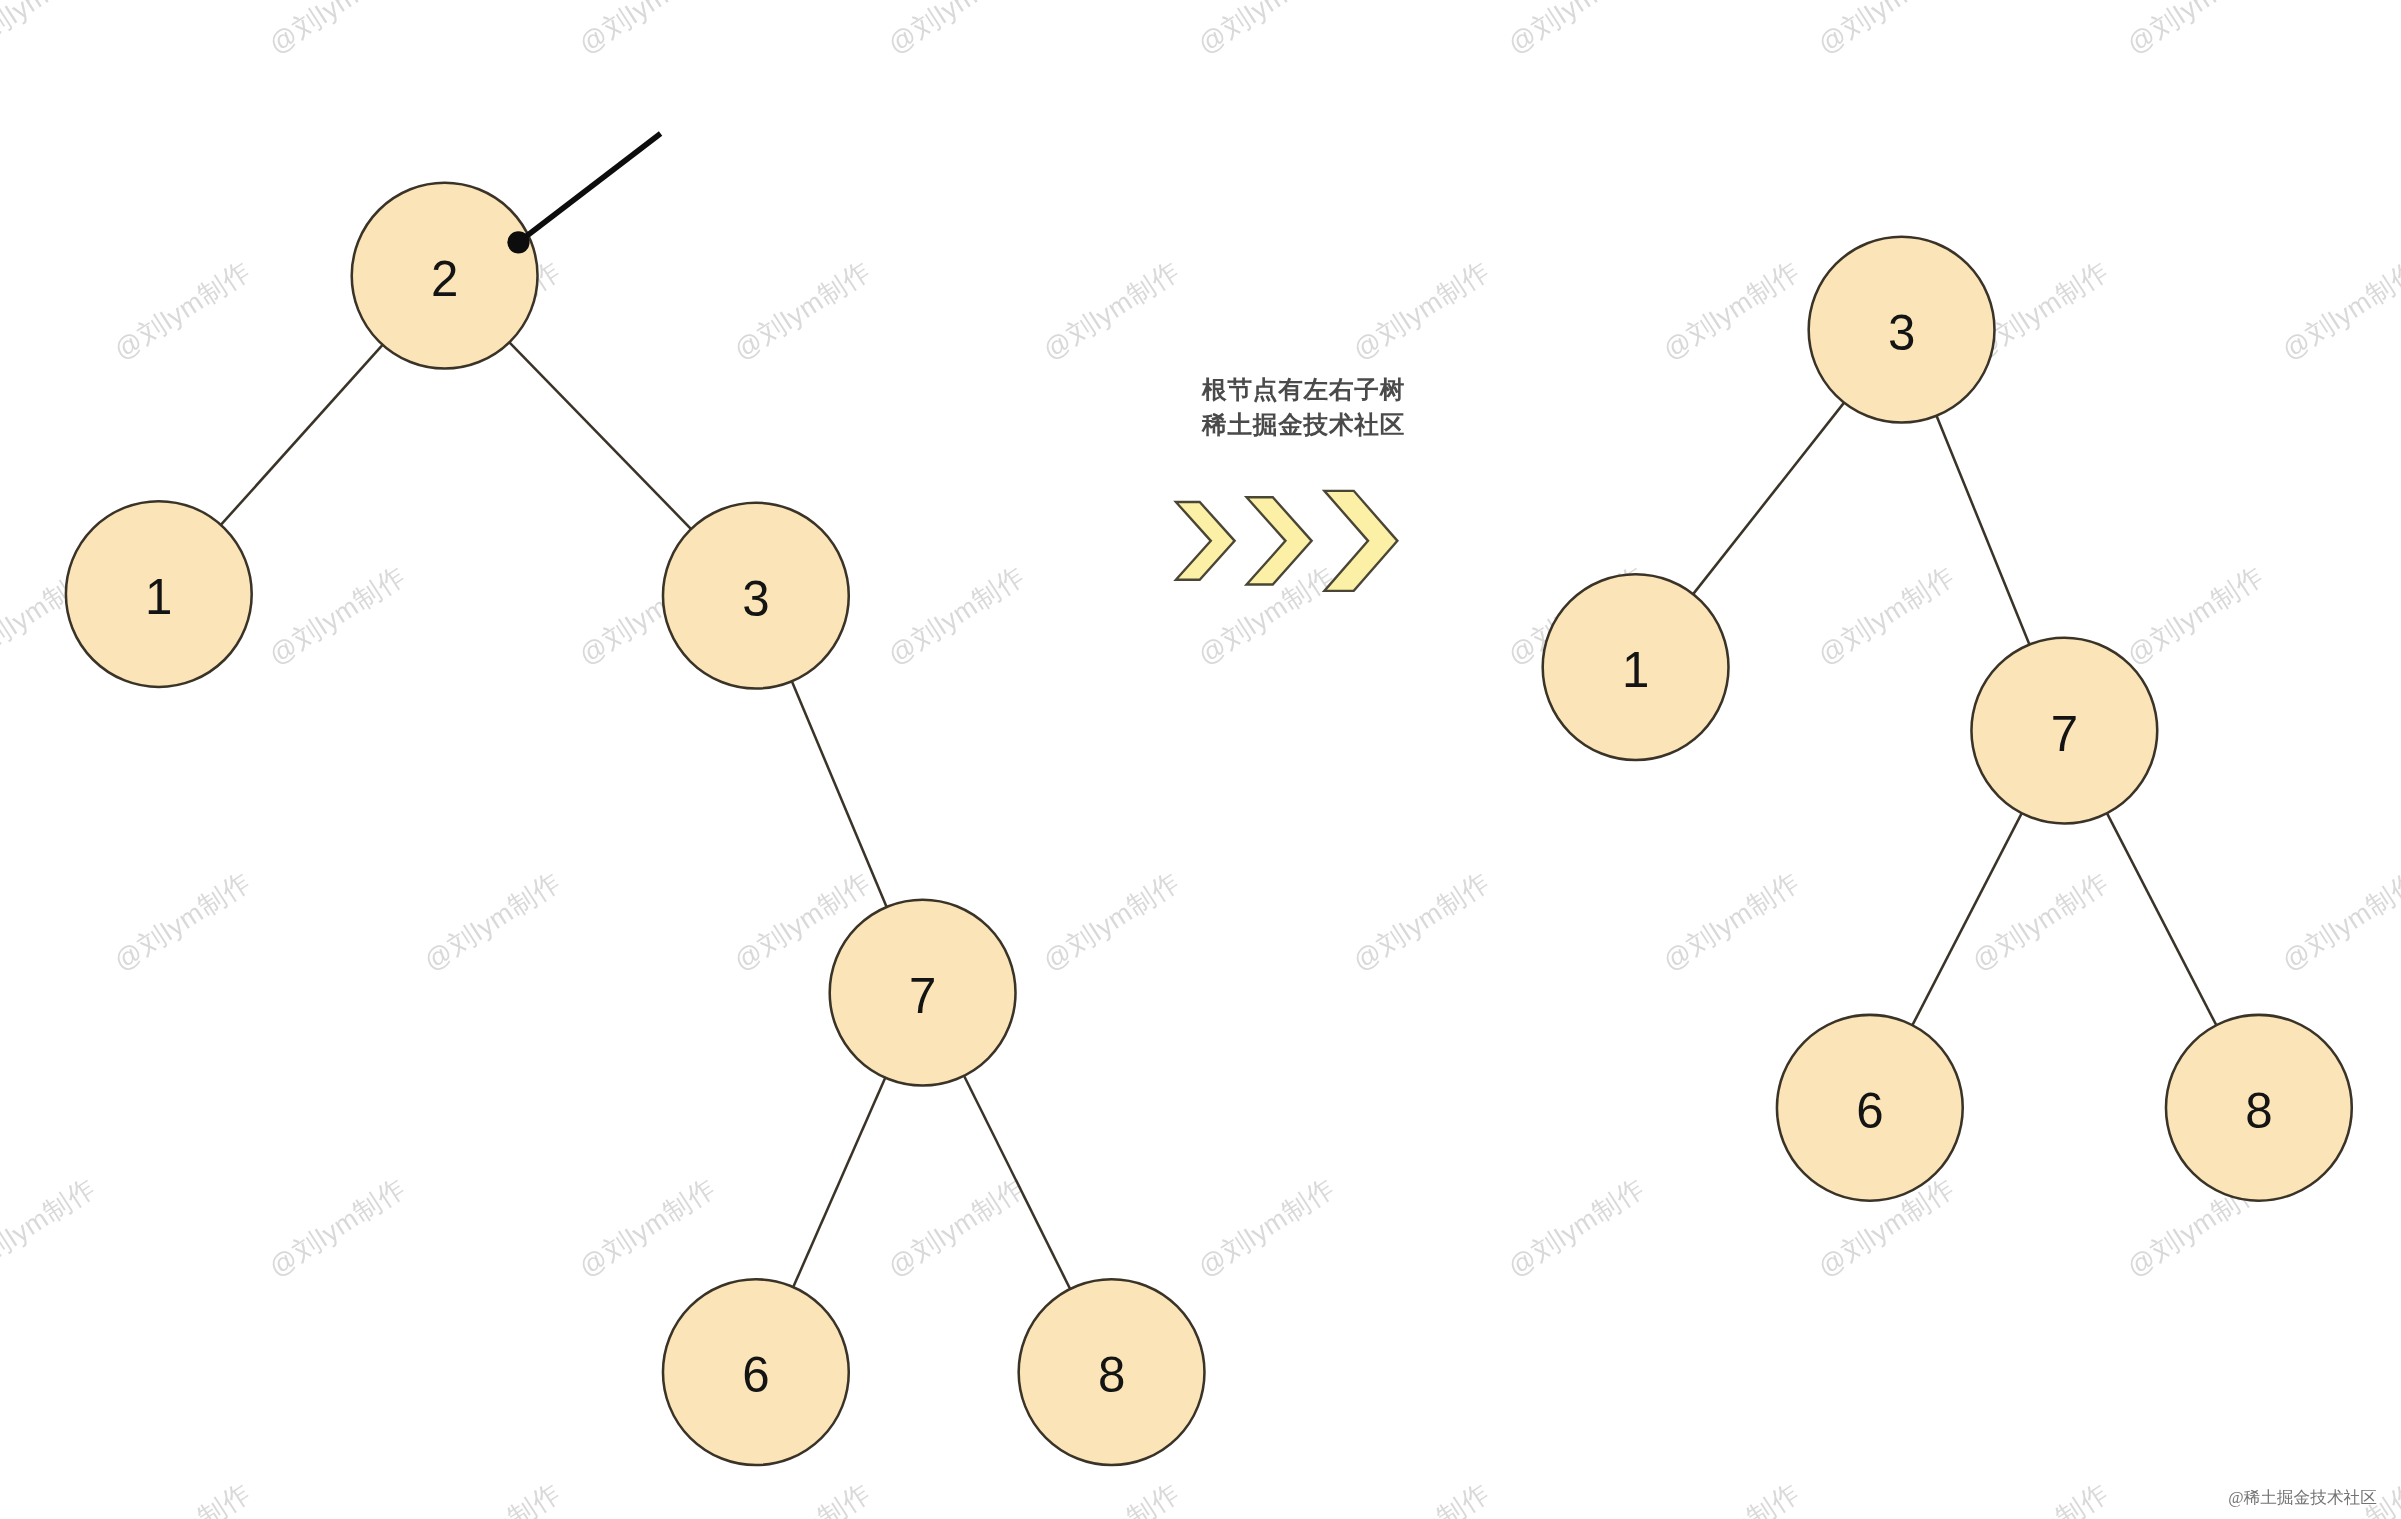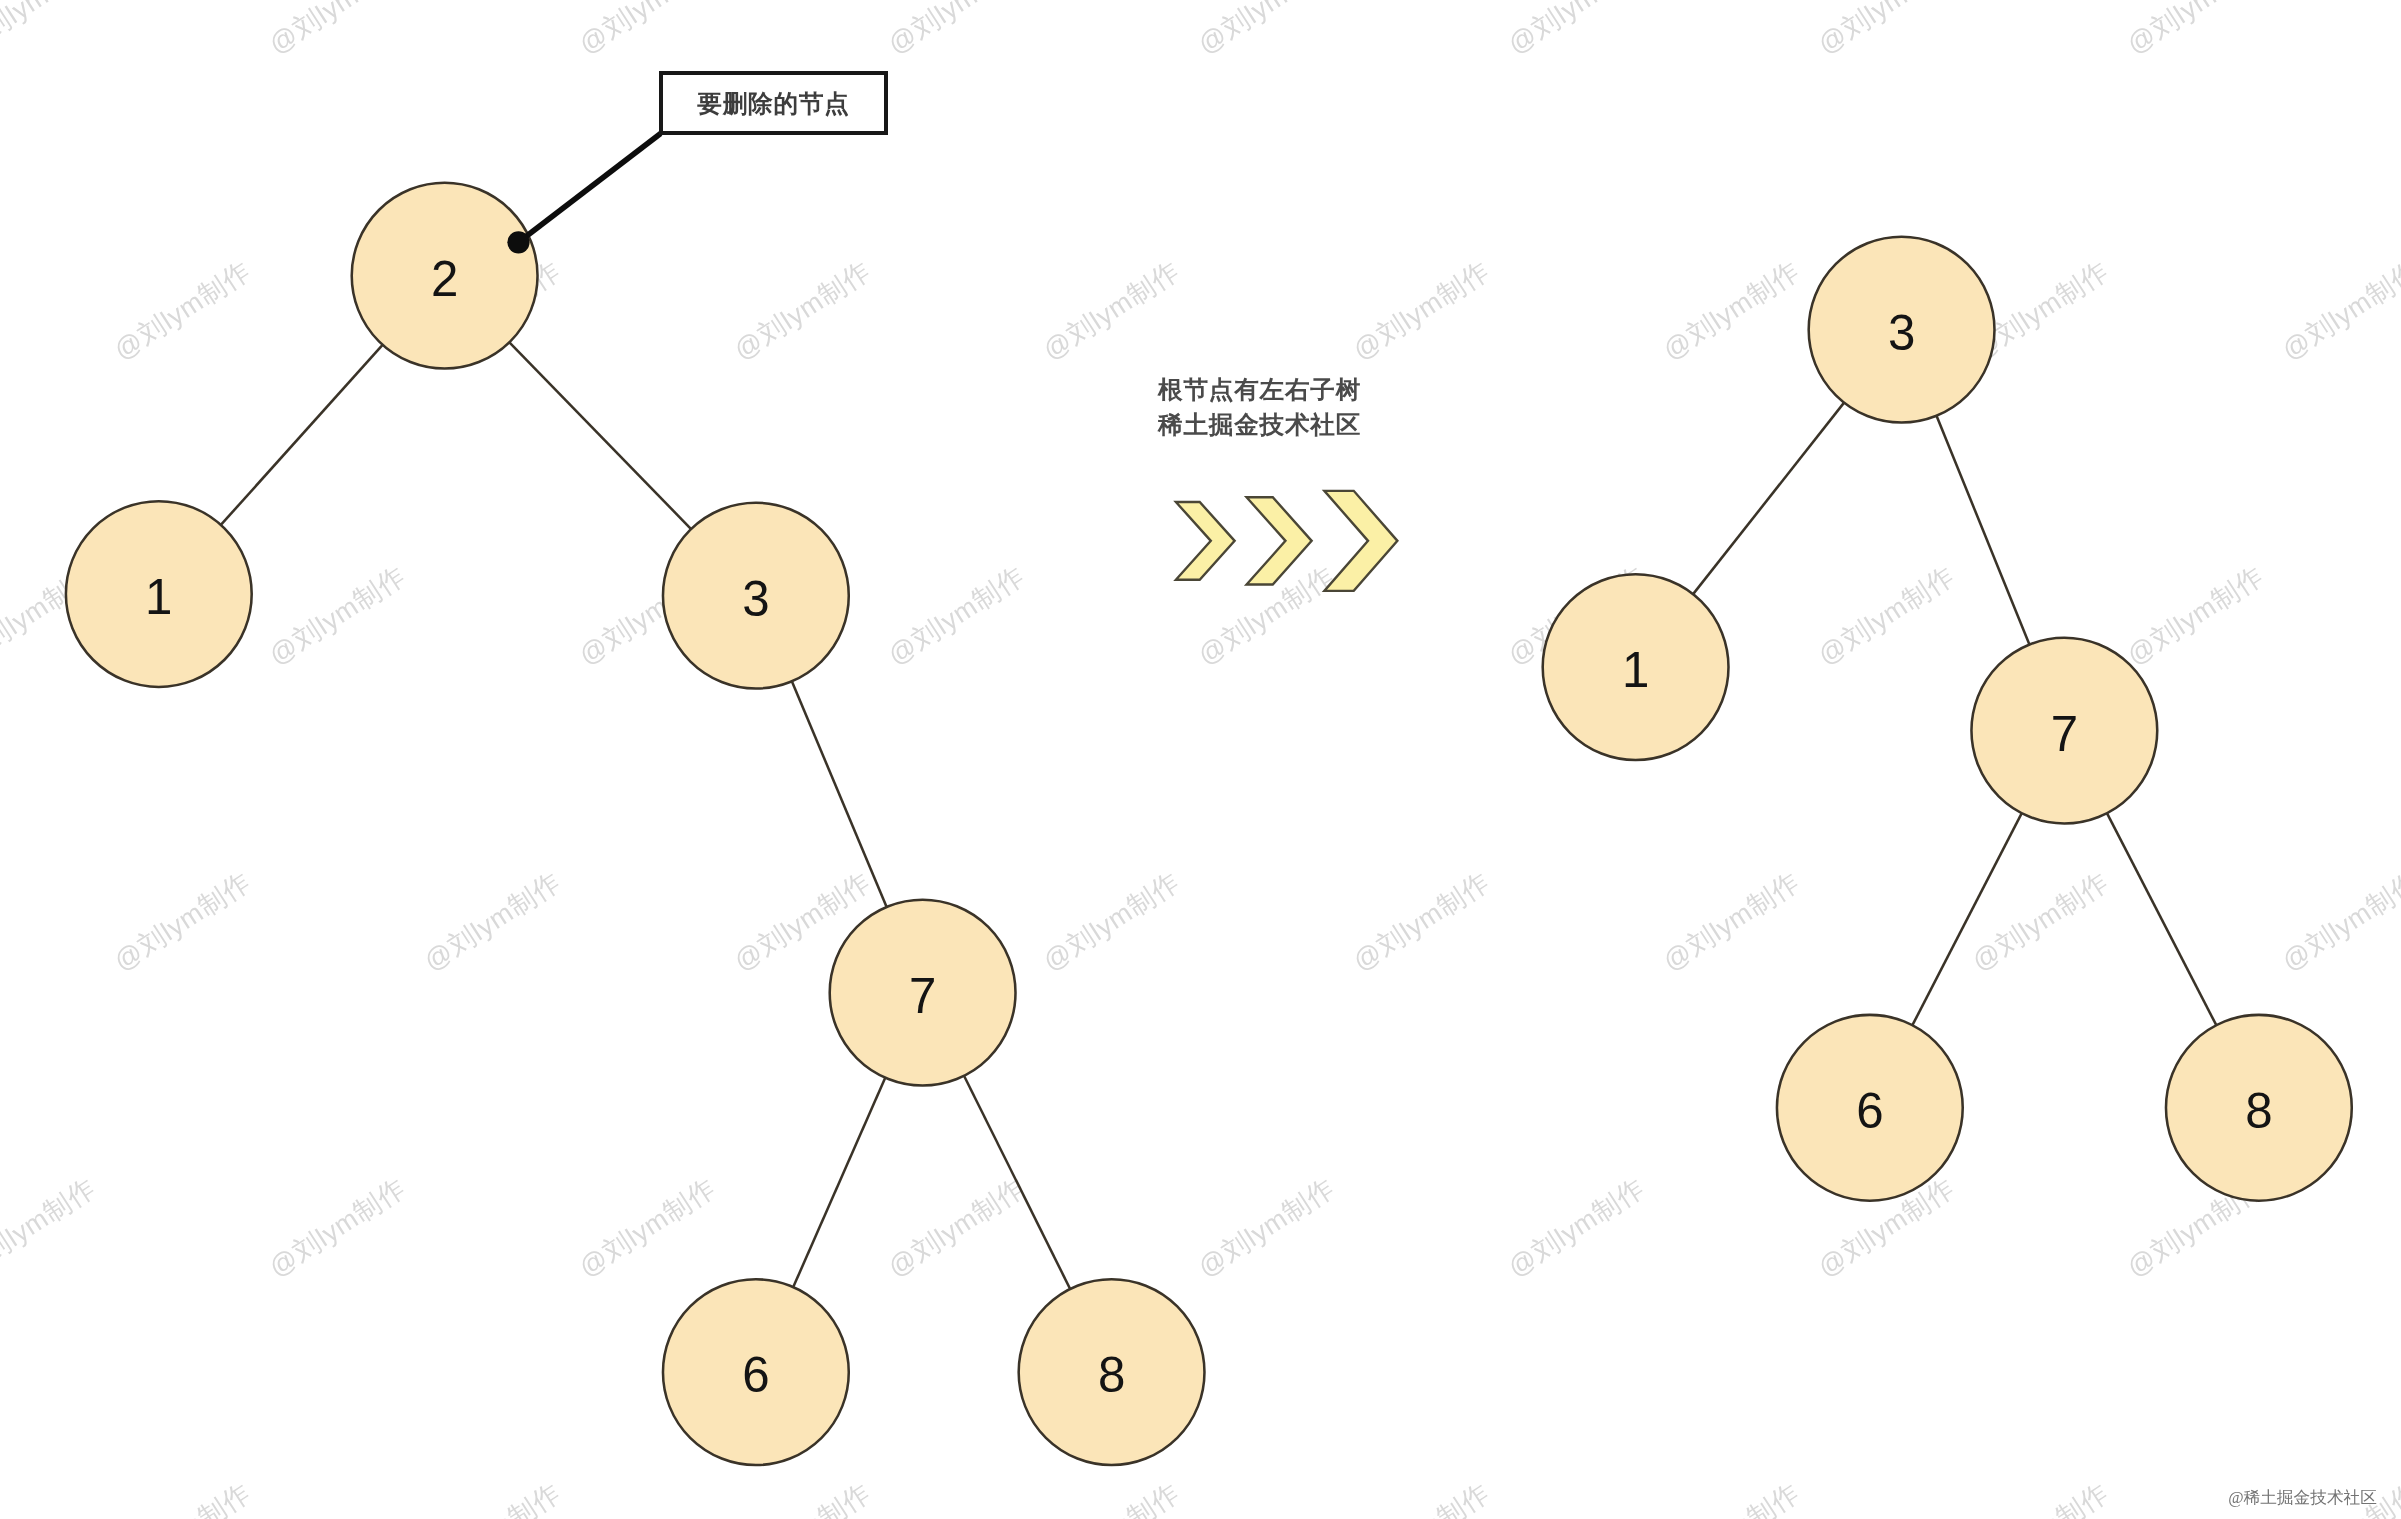--- a/index.html
+++ b/index.html
@@ -94,21 +94,21 @@
     font-size: 24.6px;
     font-weight: bold;
     color: #3d3d3d;
     font-family: "Liberation Sans", "DejaVu Sans", sans-serif;
     letter-spacing: 0.8px;
   }
 
   
   #transform-note {
     position: absolute;
-    left: 1158px;
+    left: 1202px;
     top: 373px;
     z-index: 3;
     text-align: center;
   }
   #transform-note .note-line {
     font-size: 24.6px;
     font-weight: bold;
     color: #4a4a4a;
     line-height: 1.42;
     white-space: nowrap;
@@ -250,23 +250,20 @@
         <polygon class="chevron-shape" points="1481,632 1511,632 1555,681 1511,730 1481,730 1525,681" fill="#fbf0a6" stroke="#4a4636"></polygon>
         <polygon class="chevron-shape" points="1570,626 1603,626 1652,681 1603,736 1570,736 1619,681" fill="#fbf0a6" stroke="#4a4636"></polygon>
         <polygon class="chevron-shape" points="1668,618 1705,618 1760,681 1705,744 1668,744 1723,681" fill="#fbf0a6" stroke="#4a4636"></polygon>
       </g>
     <g id="callout-leader">
         <line class="leader-line" x1="653" y1="305" x2="832" y2="168" stroke="#0d0d0d"></line>
         <circle class="leader-dot" cx="653" cy="305" r="14"></circle>
       </g>
   </svg>
 
-  <div id="callout-box">
-    <span class="callout-text">要删除的节点</span>
-  </div>
 
   <div id="transform-note">
     <div class="note-line">根节点有左右子树</div>
     <div class="note-line">稀土掘金技术社区</div>
   </div>
 
   <div id="credit">@稀土掘金技术社区</div>
 
 </div>
 

